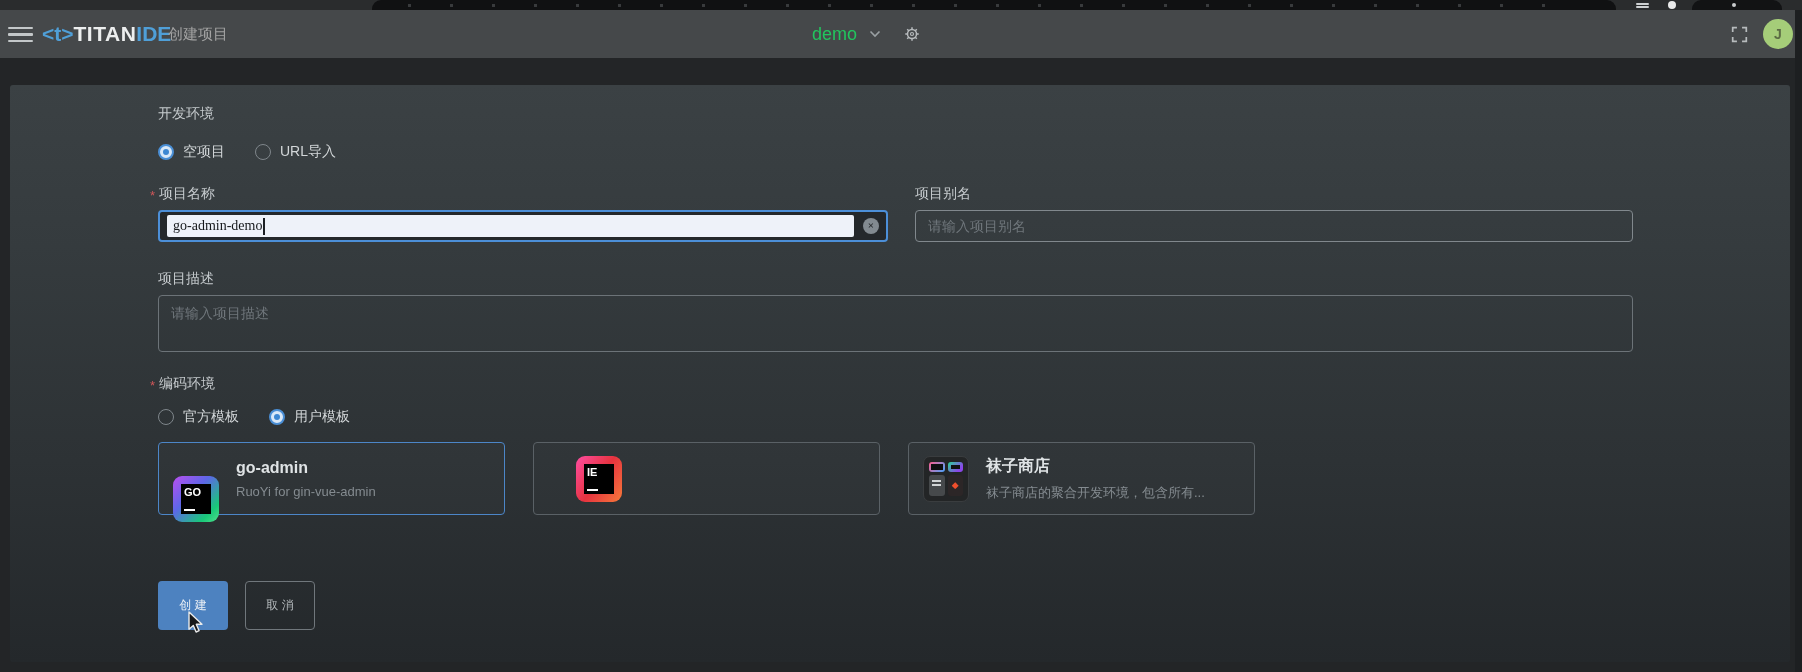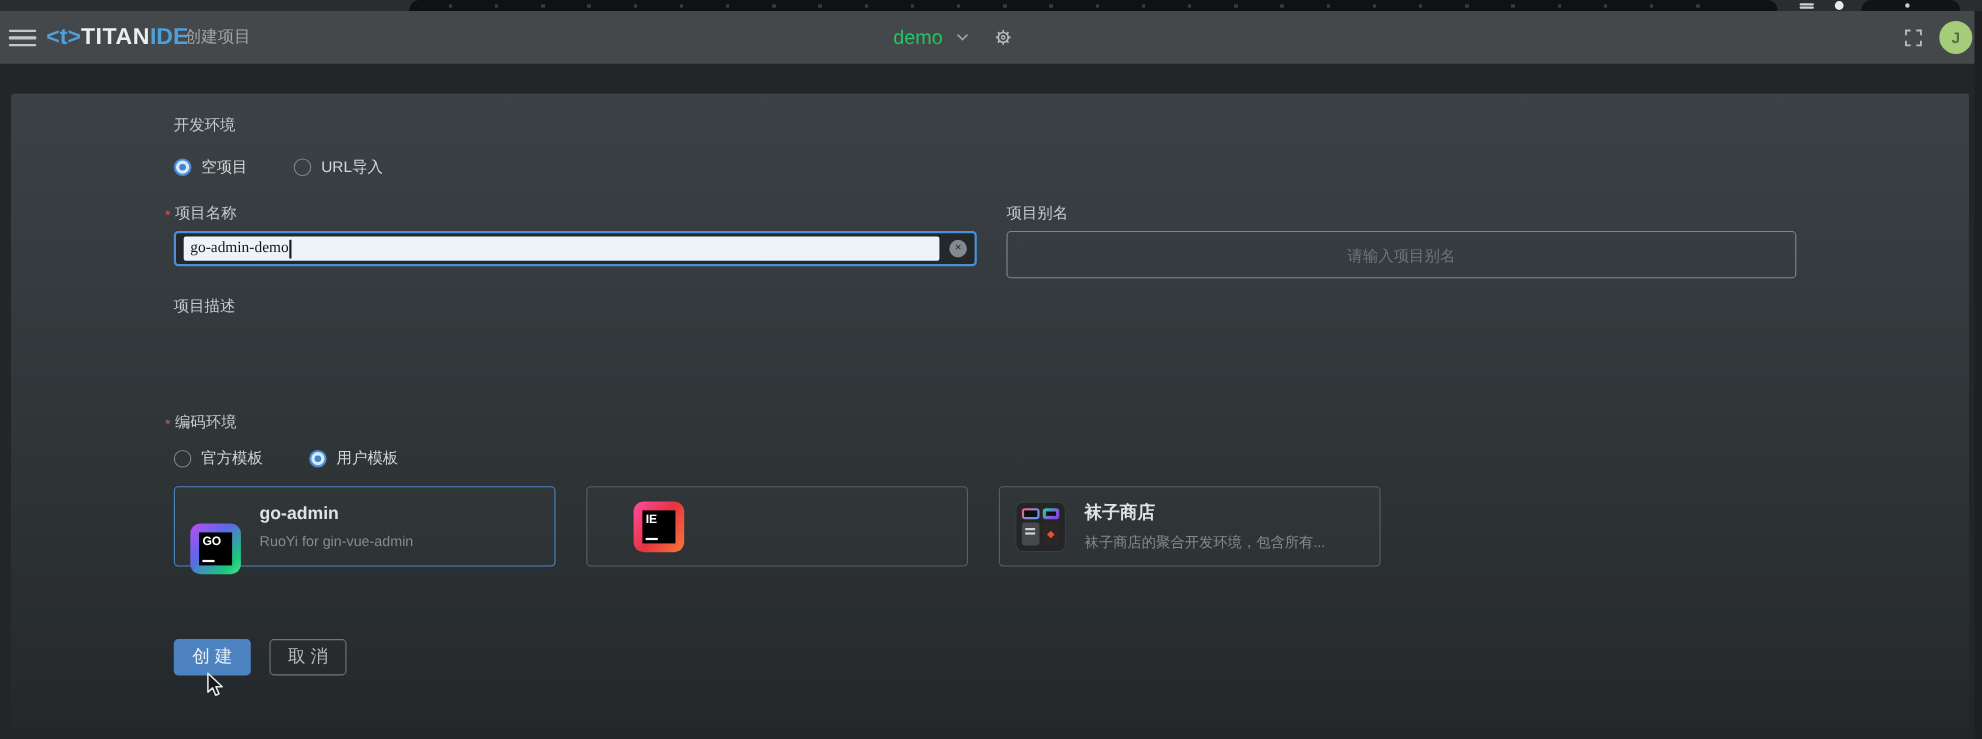--- a/index.html
+++ b/index.html
@@ -38,21 +38,21 @@
     font-size:14px;display:flex;align-items:center;justify-content:center;cursor:pointer;}
 
   
   .panel{position:absolute;left:10px;top:85px;width:1780px;height:577px;border-radius:3px;
     background:linear-gradient(180deg,#3b4144 0%,#353b3e 28%,#2d3235 65%,#24282b 100%);}
   .edge-scroll{position:absolute;right:0;top:10px;width:7px;height:662px;background:#1d1f21;}
 
   .fl{position:absolute;font-size:14px;color:#c6cbce;display:flex;align-items:center;}
   .req{color:#cf5659;font-size:13px;margin-right:4px;position:relative;top:1px;}
 
-  .radio-row{position:absolute;display:flex;align-items:center;gap:42px;height:22px;}
+  .radio-row{position:absolute;display:flex;align-items:center;gap:30px;height:22px;}
   .radio-item{display:flex;align-items:center;gap:9px;font-size:14px;color:#d3d7d9;cursor:pointer;}
   .radio{width:16px;height:16px;border-radius:50%;box-sizing:border-box;flex:none;}
   .radio.off{border:1.5px solid #7f868b;}
   .radio.on{border:2px solid #4a8fd6;background:#d9e8f8;position:relative;}
   .radio.on::after{content:"";position:absolute;left:3px;top:3px;width:6px;height:6px;border-radius:50%;background:#3d87d2;}
 
   .name-wrap{position:absolute;left:148px;top:125px;width:730px;height:32px;border:2px solid #4c8fd8;
     border-radius:4px;background:#24282b;box-sizing:border-box;font-family:Liberation Serif, serif;}
   .name-inner{position:absolute;left:7px;top:3px;bottom:3px;right:32px;background:#eef2f9;border-radius:2px;
     display:flex;align-items:center;padding-left:6px;font-size:14px;color:#15181b;}
@@ -84,21 +84,21 @@
   .mini{border-radius:3px;position:relative;overflow:hidden;}
   .mini.ij{background:linear-gradient(135deg,#ff5d8a,#46a3ff);}
   .mini.ij::after{content:"";position:absolute;left:2px;top:2px;right:2px;bottom:2px;background:#0e0f10;}
   .mini.tv{background:linear-gradient(135deg,#27d796,#8a46e8 75%);}
   .mini.tv::after{content:"";position:absolute;left:3px;top:3px;right:3px;bottom:3px;background:#101112;}
   .mini.term{background:#46494b;}
   .mini.term::after{content:"";position:absolute;left:3px;top:5px;width:9px;height:2px;background:#d2d5d6;box-shadow:0 4px 0 #d2d5d6;}
   .mini.gem{background:#2c2627;display:flex;align-items:center;justify-content:center;color:#ef4f2d;font-size:9px;}
 
   .buttons{position:absolute;left:148px;top:496px;display:flex;gap:17px;}
-  .btn{height:33px;min-width:70px;border-radius:4px;font-size:16px;display:flex;align-items:center;justify-content:center;
+  .btn{height:49px;min-width:70px;border-radius:4px;font-size:12px;display:flex;align-items:center;justify-content:center;
     box-sizing:border-box;padding:0 13px;font-family:inherit;border:none;cursor:pointer;}
   .btn-create{background:#4d82c0;color:#e9eff5;}
   .btn-cancel{background:transparent;border:1px solid #70777c;color:#b5babd;}
 
   .cursor{position:absolute;left:187px;top:611px;z-index:50;pointer-events:none;}
 </style>
 </head>
 <body>
 
 <div class="browser-strip">
@@ -180,25 +180,26 @@
     <div class="name-inner">
       <span>go-admin-demo</span>
       <span class="caret"></span>
     </div>
     <div class="clear-btn">×</div>
   </div>
 
   <div class="fl" style="left:905px;top:100px;">
     <span>项目别名</span>
   </div>
-  <input class="text-input" style="left: 905px; top: 125px; width: 718px; height: 43px; text-align: center;" placeholder="请输入项目别名">
+  <input class="text-input" style="left: 905px; top: 125px; width: 718px; height: 32px;" placeholder="请输入项目别名">
 
   <div class="fl" style="left:148px;top:185px;">
     <span>项目描述</span>
   </div>
+  <textarea class="text-input" style="left: 148px; top: 210px; width: 1475px; height: 57px;" placeholder="请输入项目描述"></textarea>
 
   <div class="fl" style="left:140px;top:290px;">
     <span class="req">*</span>
     <span>编码环境</span>
   </div>
   <div class="radio-row" style="left:148px;top:321px;">
     <div class="radio-item">
       <span class="radio off"></span>
       <span>官方模板</span>
     </div>

